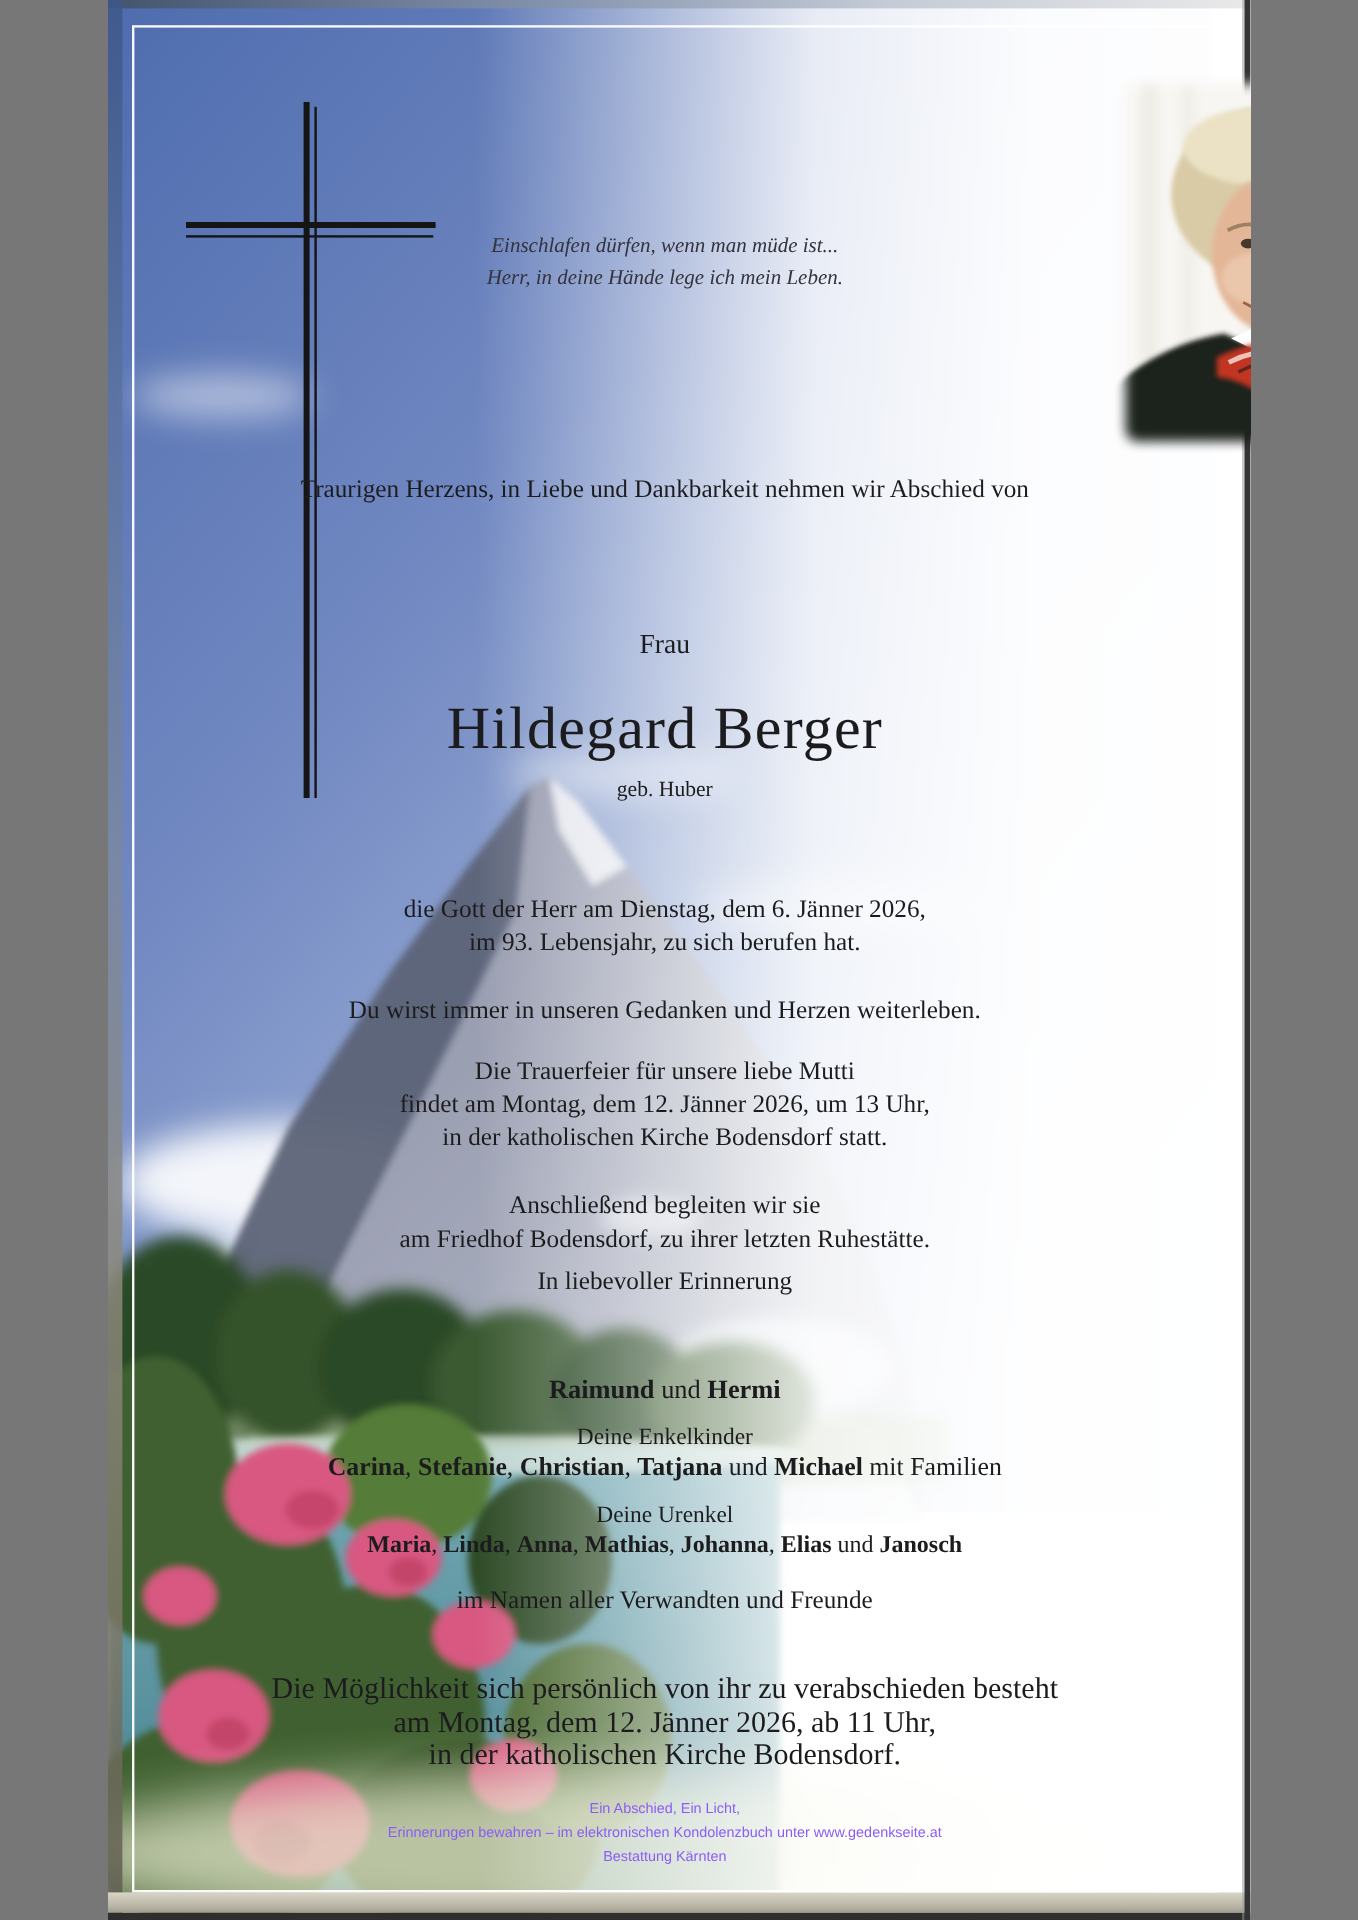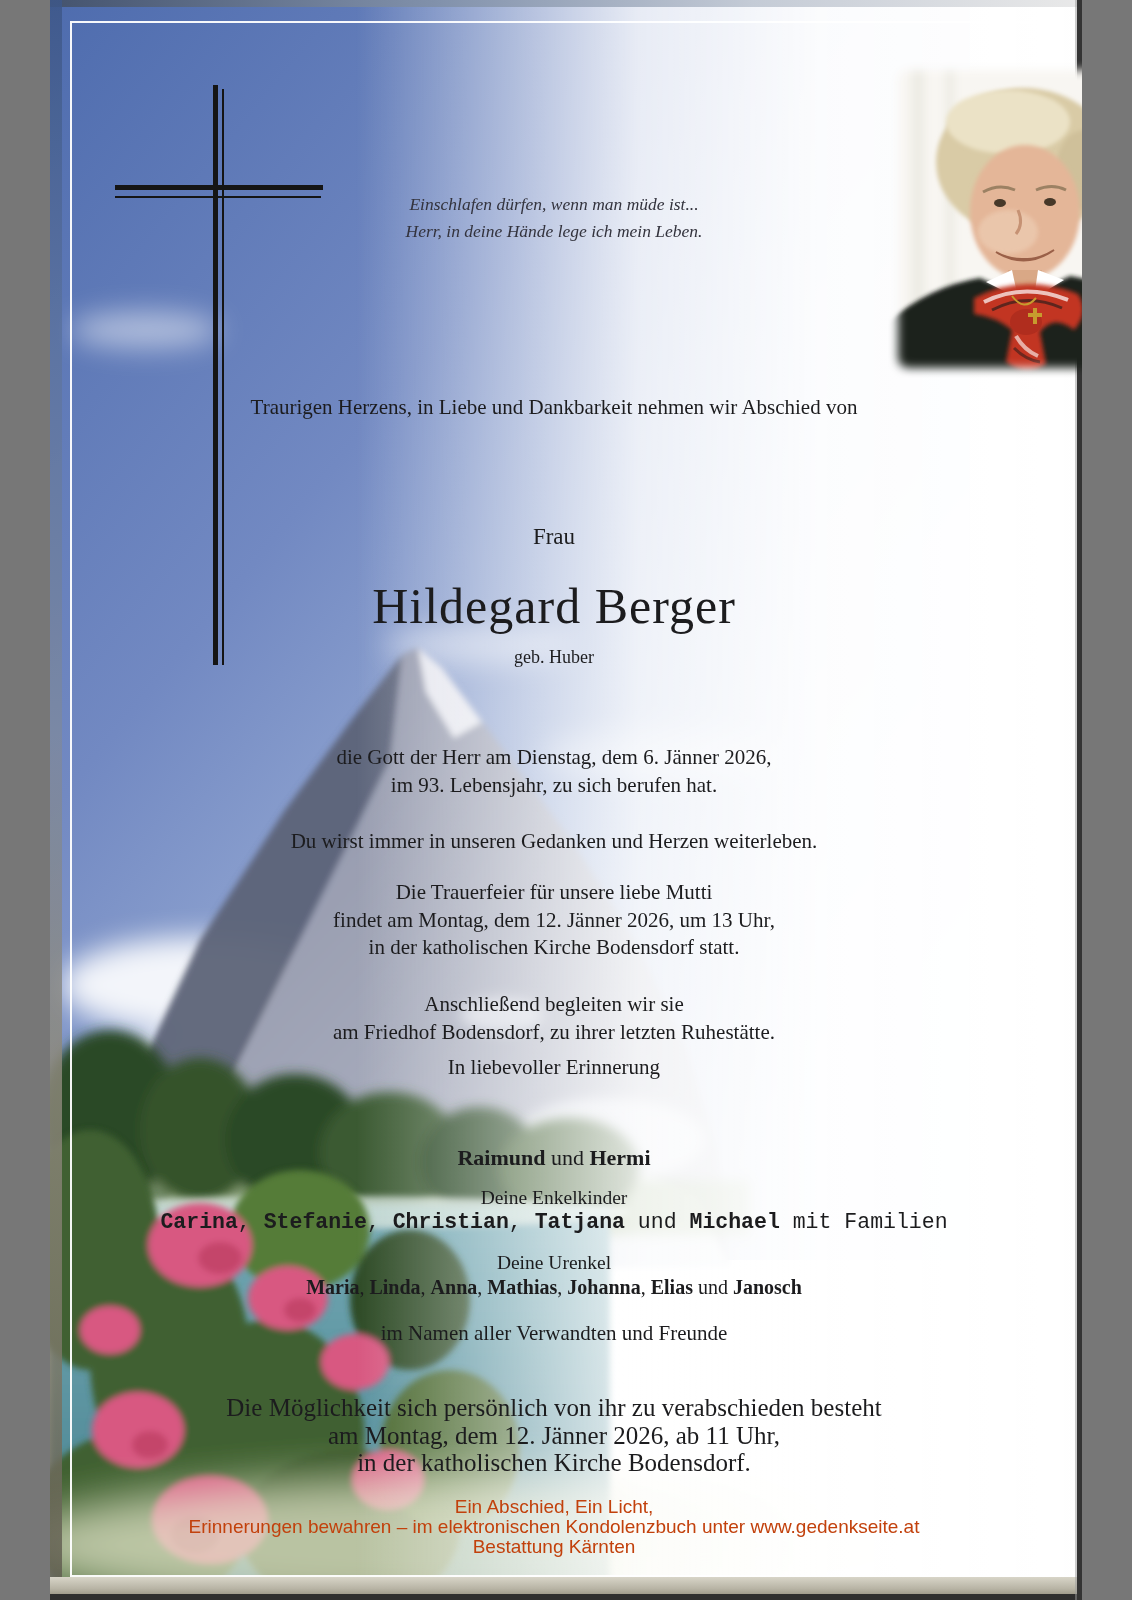--- a/index.html
+++ b/index.html
@@ -1,17 +1,17 @@
 <!DOCTYPE html>
 <html><head>
 <meta charset="utf-8">
 <style>
   html,body{margin:0;padding:0;background:#777;}
   #page{
-    position:relative;width:1032px;height:1600px;margin:0 auto;
+    position:relative;width:952px;height:1600px;margin:0 auto;
     background:#ffffff;overflow:hidden;
     font-family:"Liberation Serif", serif;color:#1c1c1e;
     -webkit-font-smoothing:antialiased;
   }
   .scene{position:absolute;left:0;top:0;}
   
   .edge-top{position:absolute;left:0;top:0;width:100%;height:7px;
     background:linear-gradient(90deg,#44536e 0%,#8292ac 38%,#c4cbd6 68%,#e9e9e9 100%);}
   .edge-left{position:absolute;left:0;top:0;width:12px;height:100%;
     background:linear-gradient(180deg,#3d5788 0%,#5d74a0 22%,#7d89a0 46%,#8d897c 66%,#7a7666 86%,#5e5b4e 100%);opacity:.85;}
@@ -37,26 +37,26 @@
   .frau{top:523px;font-size:23px;line-height:28px;}
   .name{top:574px;font-size:50px;line-height:64px;letter-spacing:1px;}
   .geb{top:644px;font-size:18px;line-height:27px;}
   .p1{top:744px;font-size:21px;line-height:27.5px;}
   .p2{top:828px;font-size:21px;line-height:27.5px;}
   .p3{top:879px;font-size:21px;line-height:27.5px;}
   .p4{top:991px;font-size:21px;line-height:27.5px;}
   .mh{top:1054px;font-size:21px;line-height:26px;}
   .mchild{top:1144px;font-size:22px;line-height:27px;}
   .mlab1{top:1186px;font-size:19.5px;line-height:24px;}
-  .mline1{top:1209px;font-size:21.5px;line-height:27px;font-family:Liberation Mono, monospace;}
+  .mline1{top:1209px;font-size:21.5px;line-height:27px;}
   .mlab2{top:1251px;font-size:19.5px;line-height:24px;}
   .mline2{top:1274px;font-size:20px;line-height:27px;}
   .mclose{top:1320px;font-size:21px;line-height:27px;}
   .view{top:1394px;font-size:25px;line-height:27.5px;}
-  .footer{top:1497px;font-family:"Liberation Sans",sans-serif;font-size:19px;line-height:20px;color:#c2410c;}
+  .footer{top:1497px;font-family:"Liberation Sans",sans-serif;font-size:12px;line-height:20px;color:#8b5cf6;}
   .b{font-weight:bold;margin-top:20px;}
   .print-code{position:absolute;left:1046px;top:1566px;font-family:"Liberation Sans",sans-serif;
     font-size:12px;color:#4a4a4a;}
 </style>
 </head>
 <body>
 
 <div id="page">
 
   <svg class="scene" width="1132" height="1600" viewBox="0 0 1132 1600">

